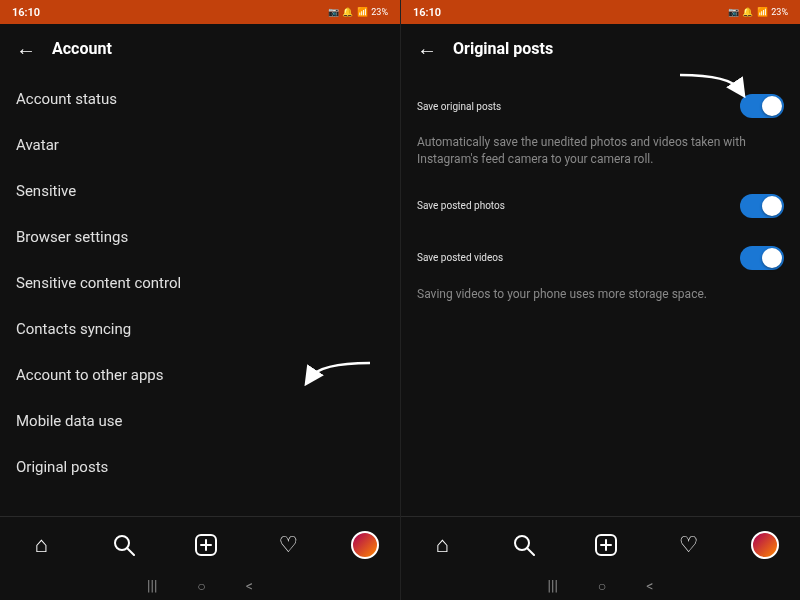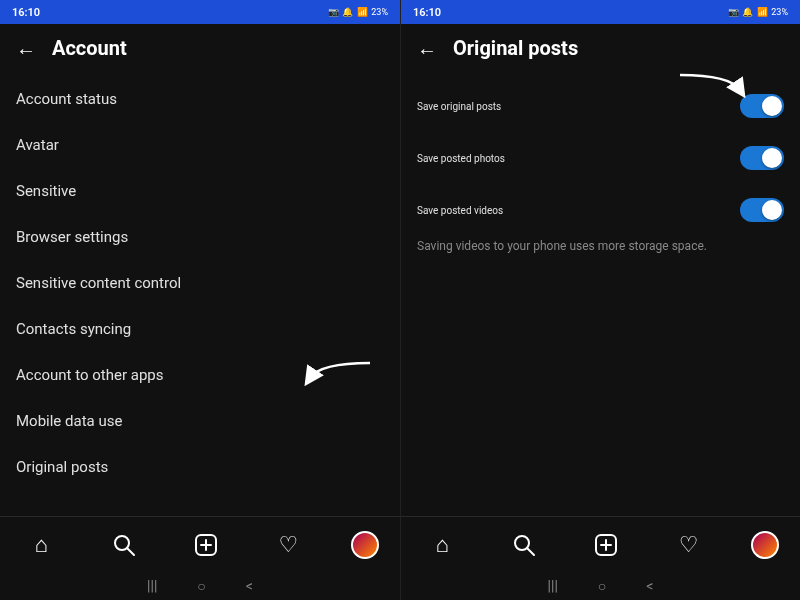--- a/index.html
+++ b/index.html
@@ -21,21 +21,21 @@
       flex-direction: column;
       position: relative;
     }
     .phone-panel + .phone-panel {
       border-left: 1px solid #222;
     }
 
     
     .status-bar {
       height: 24px;
-      background: #1d4ed8;
+      background: #c2410c;
       display: flex;
       align-items: center;
       justify-content: space-between;
       padding: 0 12px;
       flex-shrink: 0;
     }
     .status-time {
       color: #fff;
       font-size: 11px;
       font-weight: 600;
@@ -57,21 +57,21 @@
       gap: 16px;
       flex-shrink: 0;
     }
     .back-arrow {
       color: #fff;
       font-size: 20px;
       cursor: pointer;
     }
     .top-bar-title {
       color: #fff;
-      font-size: 20px;
+      font-size: 16px;
       font-weight: 700;
     }
 
     
     .menu-list {
       flex: 1;
       overflow-y: auto;
       padding: 4px 0;
     }
     .menu-item {
@@ -302,20 +302,21 @@
     <span class="back-arrow">←</span>
     <span class="top-bar-title">Original posts</span>
   </div>
 
   <div class="settings-content">
 
     <div class="setting-row">
       <span class="setting-label">Save original posts</span>
       <div class="toggle"></div>
     </div>
+    <div class="setting-desc">Automatically save the unedited photos and videos taken with Instagram's feed camera to your camera roll.</div>
 
     <div class="setting-row">
       <span class="setting-label">Save posted photos</span>
       <div class="toggle"></div>
     </div>
 
     <div class="setting-row">
       <span class="setting-label">Save posted videos</span>
       <div class="toggle"></div>
     </div>

